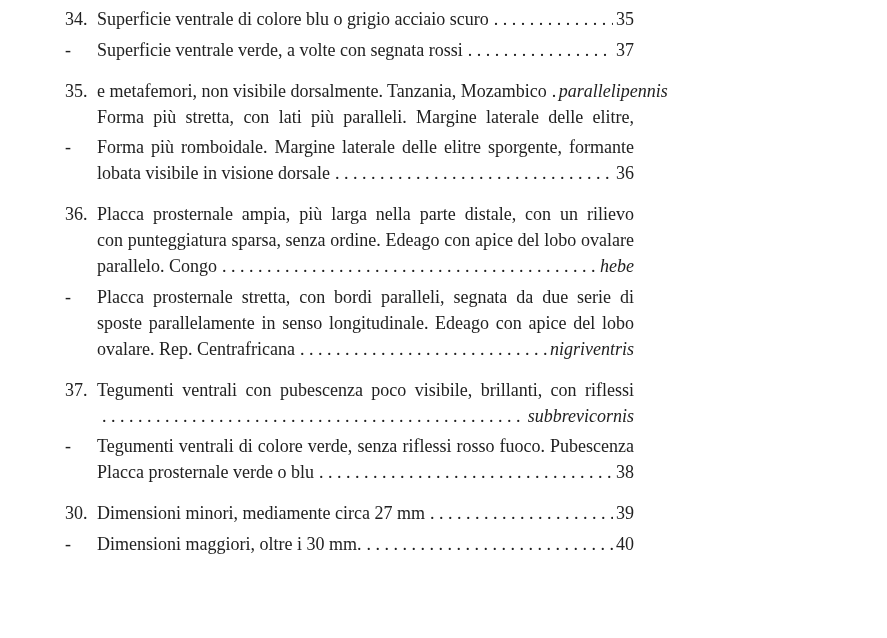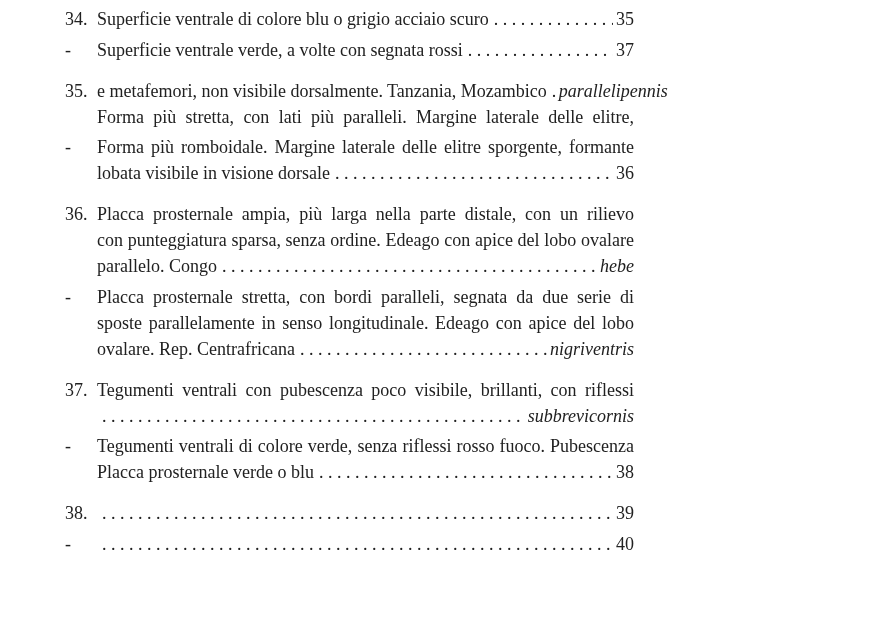--- a/index.html
+++ b/index.html
@@ -172,32 +172,34 @@
 
   <div class="line leaderline">
     <span class="ltext">Placca prosternale verde o blu</span>
     <span class="dots"></span>
     <span class="target">38</span>
   </div>
 </div>
   </div>
 
   <div class="entry couplet-start">
-    <span class="marker">38.</span>
-    <div class="body">
-  <div class="line leaderline">
+    <span class="marker">30.</span>
+    <div class="body">
+  <div class="line leaderline">
+    <span class="ltext">Dimensioni minori, mediamente circa 27 mm</span>
     <span class="dots"></span>
     <span class="target">39</span>
   </div>
 </div>
   </div>
 
   <div class="entry">
     <span class="marker">-</span>
     <div class="body">
   <div class="line leaderline">
+    <span class="ltext">Dimensioni maggiori, oltre i 30 mm.</span>
     <span class="dots"></span>
     <span class="target">40</span>
   </div>
 </div>
   </div>
 </div>
 </main>
 
 </body></html>

